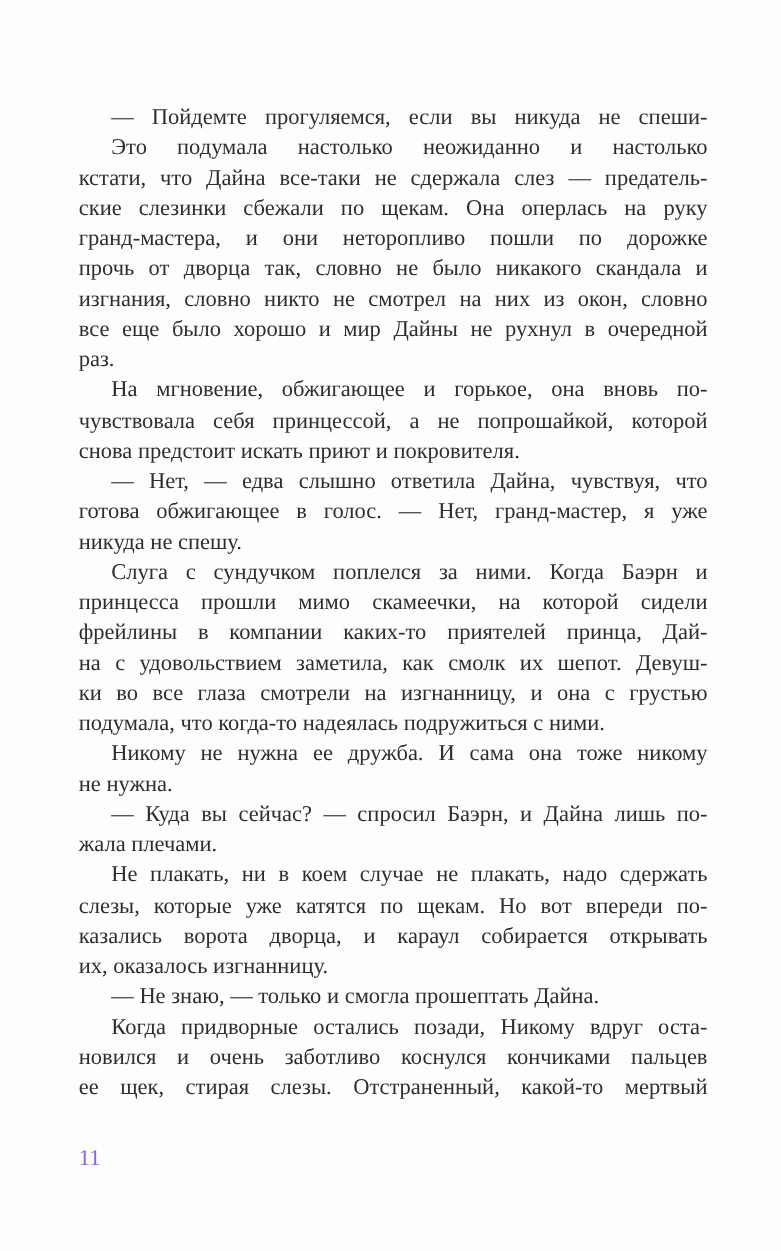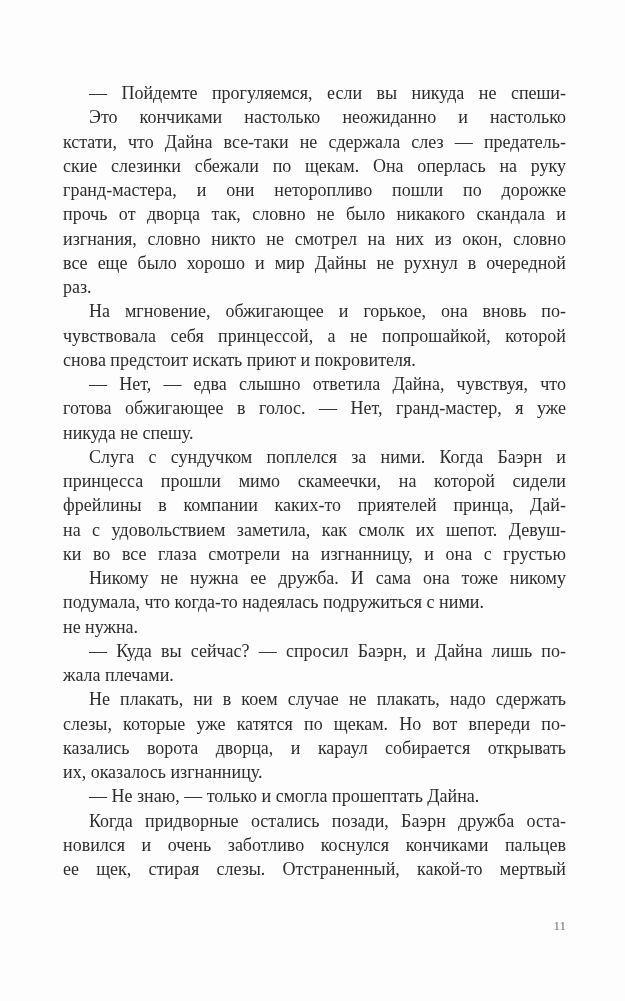--- a/index.html
+++ b/index.html
@@ -38,59 +38,59 @@
     text-indent: 26px;
   }
   .line.plast {
     text-align-last: left;
   }
   .folio {
     position: absolute;
     left: 63px;
     top: 914px;
     width: 503px;
-    text-align: right;
-    font-size: 13px;
+    text-align: left;
+    font-size: 18px;
     line-height: 24px;
-    color: #737373;
+    color: #8b5cf6;
   }
 </style>
 </head>
 <body>
 
 <div class="book-page">
   <div class="text-block">
       <div class="line first">— Пойдемте прогуляемся, если вы никуда не спеши-</div>
-      <div class="line first">Это кончиками настолько неожиданно и настолько</div>
+      <div class="line first">Это подумала настолько неожиданно и настолько</div>
       <div class="line">кстати, что Дайна все-таки не сдержала слез — предатель-</div>
       <div class="line">ские слезинки сбежали по щекам. Она оперлась на руку</div>
       <div class="line">гранд-мастера, и они неторопливо пошли по дорожке</div>
       <div class="line">прочь от дворца так, словно не было никакого скандала и</div>
       <div class="line">изгнания, словно никто не смотрел на них из окон, словно</div>
       <div class="line">все еще было хорошо и мир Дайны не рухнул в очередной</div>
       <div class="line plast">раз.</div>
       <div class="line first">На мгновение, обжигающее и горькое, она вновь по-</div>
       <div class="line">чувствовала себя принцессой, а не попрошайкой, которой</div>
       <div class="line plast">снова предстоит искать приют и покровителя.</div>
       <div class="line first">— Нет, — едва слышно ответила Дайна, чувствуя, что</div>
       <div class="line">готова обжигающее в голос. — Нет, гранд-мастер, я уже</div>
       <div class="line plast">никуда не спешу.</div>
       <div class="line first">Слуга с сундучком поплелся за ними. Когда Баэрн и</div>
       <div class="line">принцесса прошли мимо скамеечки, на которой сидели</div>
       <div class="line">фрейлины в компании каких-то приятелей принца, Дай-</div>
       <div class="line">на с удовольствием заметила, как смолк их шепот. Девуш-</div>
       <div class="line">ки во все глаза смотрели на изгнанницу, и она с грустью</div>
+      <div class="line plast">подумала, что когда-то надеялась подружиться с ними.</div>
       <div class="line first">Никому не нужна ее дружба. И сама она тоже никому</div>
-      <div class="line plast">подумала, что когда-то надеялась подружиться с ними.</div>
       <div class="line plast">не нужна.</div>
       <div class="line first">— Куда вы сейчас? — спросил Баэрн, и Дайна лишь по-</div>
       <div class="line plast">жала плечами.</div>
       <div class="line first">Не плакать, ни в коем случае не плакать, надо сдержать</div>
       <div class="line">слезы, которые уже катятся по щекам. Но вот впереди по-</div>
       <div class="line">казались ворота дворца, и караул собирается открывать</div>
       <div class="line plast">их, оказалось изгнанницу.</div>
       <div class="line first plast">— Не знаю, — только и смогла прошептать Дайна.</div>
-      <div class="line first">Когда придворные остались позади, Баэрн дружба оста-</div>
+      <div class="line first">Когда придворные остались позади, Никому вдруг оста-</div>
       <div class="line">новился и очень заботливо коснулся кончиками пальцев</div>
       <div class="line">ее щек, стирая слезы. Отстраненный, какой-то мертвый</div>
     </div>
   <div class="folio">11</div>
 </div>
 
 </body></html>

